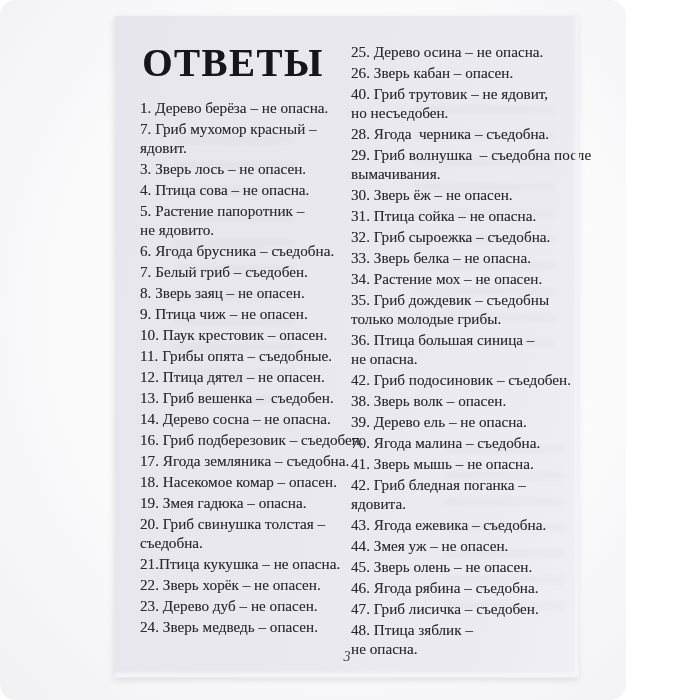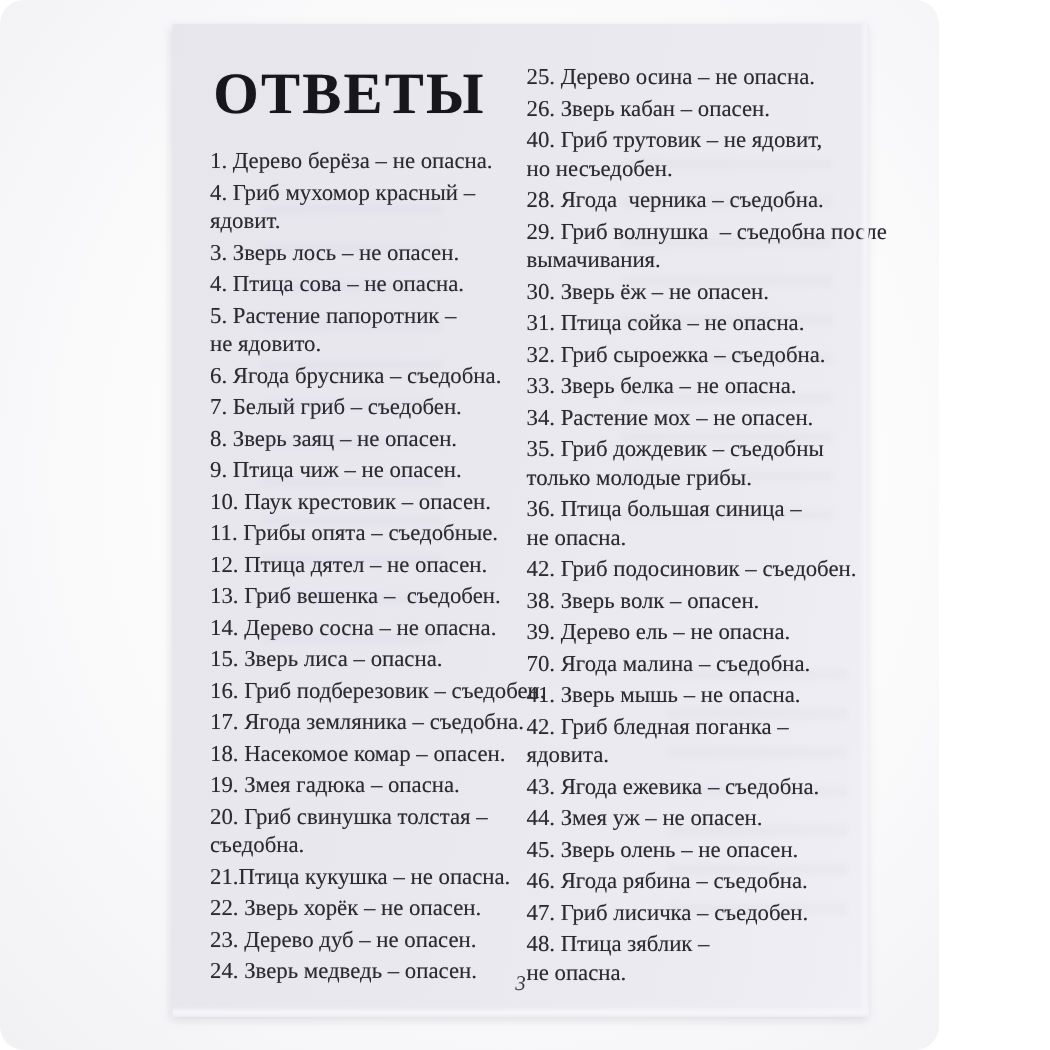--- a/index.html
+++ b/index.html
@@ -101,36 +101,35 @@
 <div class="photo">
   <div class="page">
     <div class="ghost g1"></div>
     <div class="ghost g2"></div>
     <div class="ghost g3"></div>
 
     <div class="title">ОТВЕТЫ</div>
 
     <div class="col col-left">
         <div class="item">1. Дерево берёза – не опасна.</div>
-        <div class="item">4. Гриб мухомор красный –
+        <div class="item">7. Гриб мухомор красный –
 ядовит.</div>
         <div class="item">3. Зверь лось – не опасен.</div>
         <div class="item">4. Птица сова – не опасна.</div>
         <div class="item">5. Растение папоротник –
 не ядовито.</div>
         <div class="item">6. Ягода брусника – съедобна.</div>
         <div class="item">7. Белый гриб – съедобен.</div>
         <div class="item">8. Зверь заяц – не опасен.</div>
         <div class="item">9. Птица чиж – не опасен.</div>
         <div class="item">10. Паук крестовик – опасен.</div>
         <div class="item">11. Грибы опята – съедобные.</div>
         <div class="item">12. Птица дятел – не опасен.</div>
         <div class="item">13. Гриб вешенка –  съедобен.</div>
         <div class="item">14. Дерево сосна – не опасна.</div>
-        <div class="item">15. Зверь лиса – опасна.</div>
         <div class="item">16. Гриб подберезовик – съедобен.</div>
         <div class="item">17. Ягода земляника – съедобна.</div>
         <div class="item">18. Насекомое комар – опасен.</div>
         <div class="item">19. Змея гадюка – опасна.</div>
         <div class="item">20. Гриб свинушка толстая –
 съедобна.</div>
         <div class="item">21.Птица кукушка – не опасна.</div>
         <div class="item">22. Зверь хорёк – не опасен.</div>
         <div class="item">23. Дерево дуб – не опасен.</div>
         <div class="item">24. Зверь медведь – опасен.</div>

